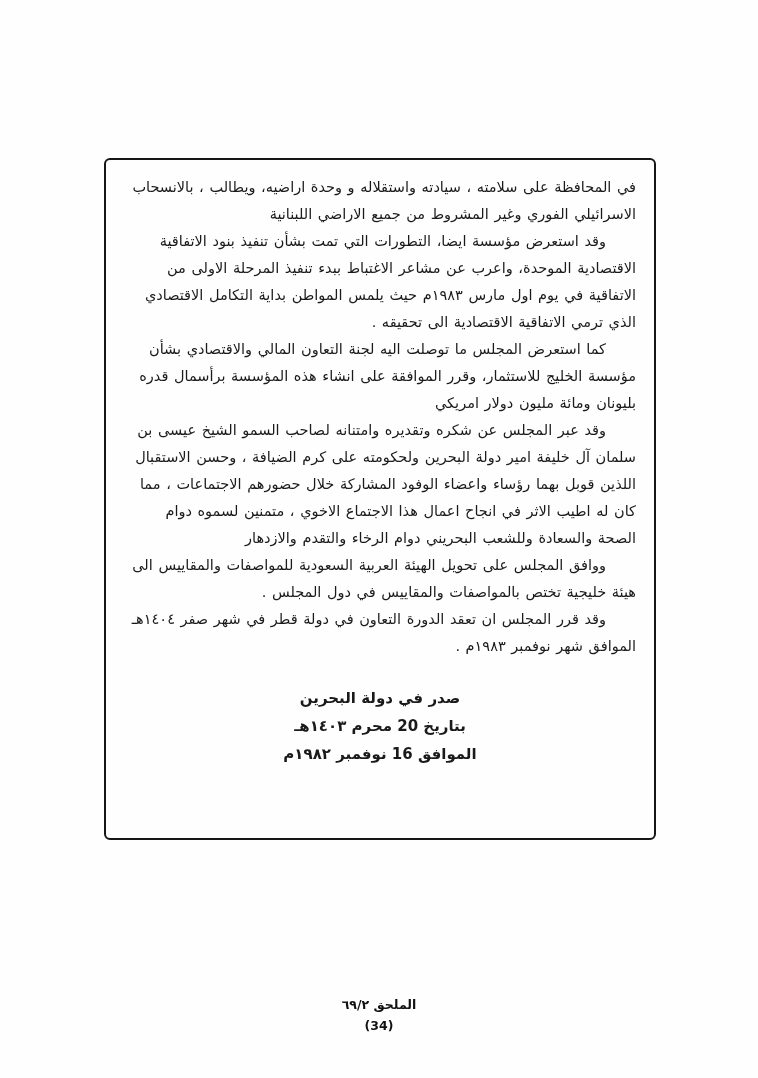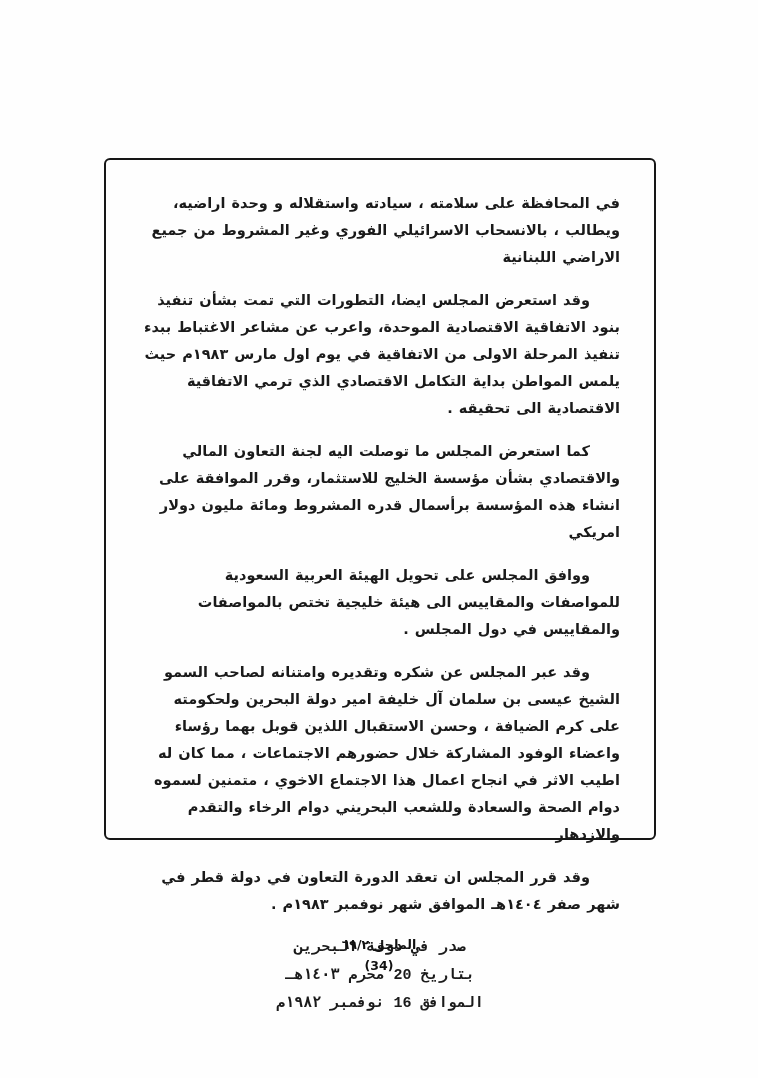--- a/index.html
+++ b/index.html
@@ -24,75 +24,74 @@
     height: 682px;
     box-sizing: border-box;
     border: 2px solid #161616;
     border-radius: 6px;
     padding: 14px 18px 10px 18px;
     direction: rtl;
     text-align: right;
     background: #fefefe;
   }
   .para {
-    margin: 16px;
+    margin: 0;
     font-size: 14.5px;
-    font-weight: bold;
+    font-weight: normal;
     line-height: 27px;
     letter-spacing: 0;
     word-spacing: 1px;
     text-align: right;
   }
   .para.indent {
     text-indent: 30px;
   }
   .signature {
-    margin-top: 12px;
+    margin-top: 24px;
     text-align: center;
     direction: rtl;
-    font-family: Liberation Mono, monospace;
   }
   .signature .sig-line {
     margin: 0;
     font-size: 15px;
     font-weight: bold;
     line-height: 28px;
   }
   .footer {
     position: absolute;
     left: 0;
     right: 0;
-    top: 934px;
+    top: 994px;
     text-align: center;
     direction: rtl;
   }
   .footer .footer-line {
     margin: 0;
     font-size: 12.5px;
     font-weight: bold;
     line-height: 21px;
     color: #111;
   }
 </style>
 </head>
 <body>
 
 <div class="page">
 
   <div class="doc-box">
 
     <p class="para no-indent">في المحافظة على سلامته ، سيادته واستقلاله و وحدة اراضيه، ويطالب ، بالانسحاب الاسرائيلي الفوري وغير المشروط من جميع الاراضي اللبنانية</p>
 
-    <p class="para indent">وقد استعرض المجلس ايضا، التطورات التي تمت بشأن تنفيذ بنود الاتفاقية الاقتصادية الموحدة، واعرب عن مشاعر الاغتباط ببدء تنفيذ المرحلة الاولى من الاتفاقية في يوم اول مارس ١٩٨٣م حيث يلمس المواطن بداية التكامل الاقتصادي الذي ترمي الاتفاقية الاقتصادية الى تحقيقه .</p>
+    <p class="para indent">وقد استعرض مؤسسة ايضا، التطورات التي تمت بشأن تنفيذ بنود الاتفاقية الاقتصادية الموحدة، واعرب عن مشاعر الاغتباط ببدء تنفيذ المرحلة الاولى من الاتفاقية في يوم اول مارس ١٩٨٣م حيث يلمس المواطن بداية التكامل الاقتصادي الذي ترمي الاتفاقية الاقتصادية الى تحقيقه .</p>
 
-    <p class="para indent">كما استعرض المجلس ما توصلت اليه لجنة التعاون المالي والاقتصادي بشأن مؤسسة الخليج للاستثمار، وقرر الموافقة على انشاء هذه المؤسسة برأسمال قدره المشروط ومائة مليون دولار امريكي</p>
+    <p class="para indent">كما استعرض المجلس ما توصلت اليه لجنة التعاون المالي والاقتصادي بشأن مؤسسة الخليج للاستثمار، وقرر الموافقة على انشاء هذه المؤسسة برأسمال قدره بليونان ومائة مليون دولار امريكي</p>
+
+    <p class="para indent">وقد عبر المجلس عن شكره وتقديره وامتنانه لصاحب السمو الشيخ عيسى بن سلمان آل خليفة امير دولة البحرين ولحكومته على كرم الضيافة ، وحسن الاستقبال اللذين قوبل بهما رؤساء واعضاء الوفود المشاركة خلال حضورهم الاجتماعات ، مما كان له اطيب الاثر في انجاح اعمال هذا الاجتماع الاخوي ، متمنين لسموه دوام الصحة والسعادة وللشعب البحريني دوام الرخاء والتقدم والازدهار</p>
 
     <p class="para indent">ووافق المجلس على تحويل الهيئة العربية السعودية للمواصفات والمقاييس الى هيئة خليجية تختص بالمواصفات والمقاييس في دول المجلس .</p>
-
-    <p class="para indent">وقد عبر المجلس عن شكره وتقديره وامتنانه لصاحب السمو الشيخ عيسى بن سلمان آل خليفة امير دولة البحرين ولحكومته على كرم الضيافة ، وحسن الاستقبال اللذين قوبل بهما رؤساء واعضاء الوفود المشاركة خلال حضورهم الاجتماعات ، مما كان له اطيب الاثر في انجاح اعمال هذا الاجتماع الاخوي ، متمنين لسموه دوام الصحة والسعادة وللشعب البحريني دوام الرخاء والتقدم والازدهار</p>
 
     <p class="para indent">وقد قرر المجلس ان تعقد الدورة التعاون في دولة قطر في شهر صفر ١٤٠٤هـ الموافق شهر نوفمبر ١٩٨٣م .</p>
 
     <div class="signature">
       <p class="sig-line">صدر في دولة البحرين</p>
       <p class="sig-line">بتاريخ 20 محرم ١٤٠٣هـ</p>
       <p class="sig-line">الموافق 16 نوفمبر ١٩٨٢م</p>
     </div>
 
   </div>

